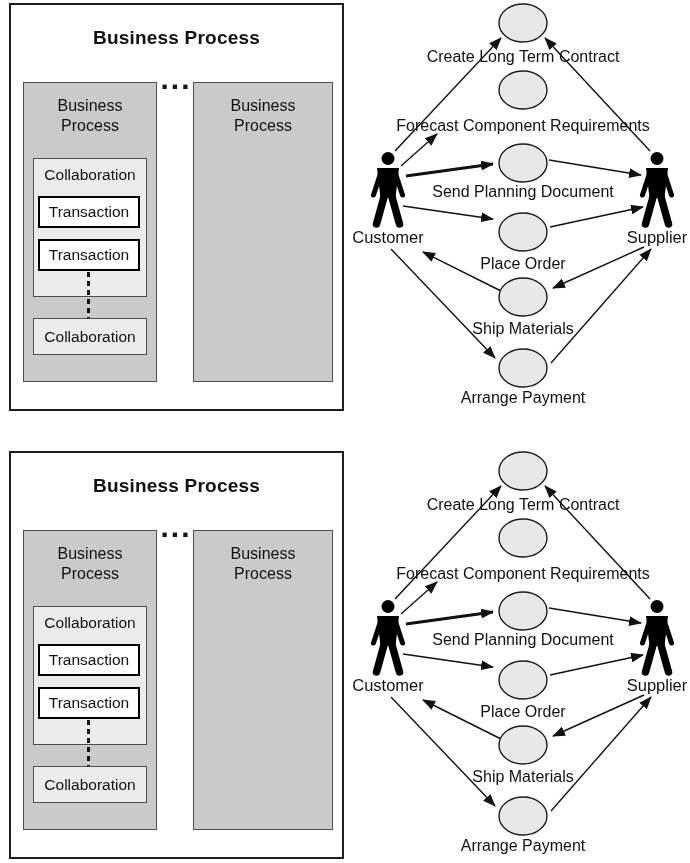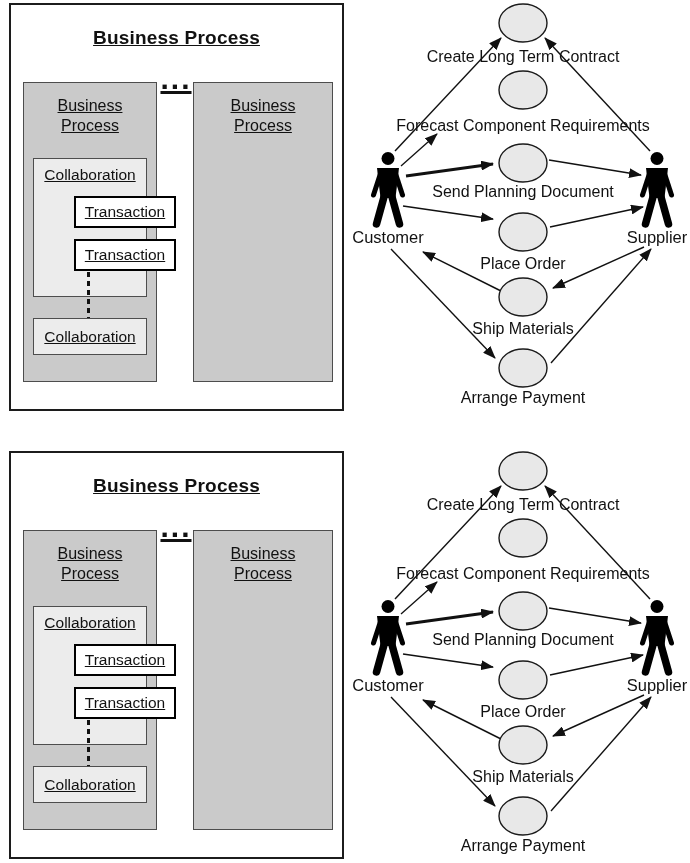--- a/index.html
+++ b/index.html
@@ -3,42 +3,42 @@
 <meta charset="utf-8">
 <style>
   html,body{margin:0;padding:0;background:#fff;}
   .page{position:relative;width:690px;height:863px;background:#fff;overflow:hidden;
         font-family:"Liberation Sans","DejaVu Sans",sans-serif;color:#111;}
   .half{position:absolute;left:0;width:690px;height:420px;}
   .half.h1{top:0;}
   .half.h2{top:448px;}
 
   .half *{box-sizing:border-box;}
-  .abs{position:absolute;text-decoration:underline;}
+  .abs{position:absolute;}
 
   
   .outer-box{left:9px;top:3px;width:335px;height:408px;background:#fff;border:2px solid #1c1c1c;}
   .panel-title{left:9px;top:27px;width:335px;text-align:center;
                font-size:19px;font-weight:bold;letter-spacing:.2px;}
   .inner-box{background:#cacaca;border:1.5px solid #4d4d4d;}
   .inner-left{left:23px;top:82px;width:134px;height:300px;}
   .inner-right{left:193px;top:82px;width:140px;height:300px;}
   .inner-label{top:96px;font-size:16px;line-height:20px;text-align:center;}
   .inner-label.l{left:23px;width:134px;}
   .inner-label.r{left:193px;width:140px;}
   .inner-label span{display:block;width:90px;margin:0 auto;}
   .dots{left:156px;top:62px;width:40px;height:34px;line-height:34px;text-align:center;
         font-weight:900;font-size:30px;letter-spacing:2px;color:#111;}
   .collab{background:#ececec;border:1px solid #4d4d4d;}
   .collab-top{left:33px;top:158px;width:114px;height:139px;}
   .collab-bottom{left:33px;top:318px;width:114px;height:37px;display:flex;align-items:center;justify-content:center;}
   .collab-title{left:33px;top:166px;width:114px;text-align:center;font-size:15.5px;}
   .collab-bottom .collab-text{font-size:15.5px;}
   .trans{background:#fff;border:2.5px solid #000;display:flex;align-items:center;justify-content:center;
-         font-size:15.5px;margin-left:36px;}
+         font-size:15.5px;}
   .trans-1{left:38px;top:196px;width:102px;height:32px;}
   .trans-2{left:38px;top:239px;width:102px;height:32px;}
   .dash-line{left:87px;top:272px;width:2.5px;height:46px;
              background:repeating-linear-gradient(to bottom,#111 0,#111 5px,transparent 5px,transparent 9px);}
 
   
   .usecase{position:absolute;left:345px;top:0;}
   .uc-ellipse{fill:#e8e8e8;stroke:#1a1a1a;stroke-width:1.4px;}
   .uc-label{font-family:"Liberation Sans","DejaVu Sans",sans-serif;font-size:16px;fill:#111;text-anchor:middle;}
   .actor-label{font-family:"Liberation Sans","DejaVu Sans",sans-serif;font-size:16.5px;fill:#111;text-anchor:middle;}

